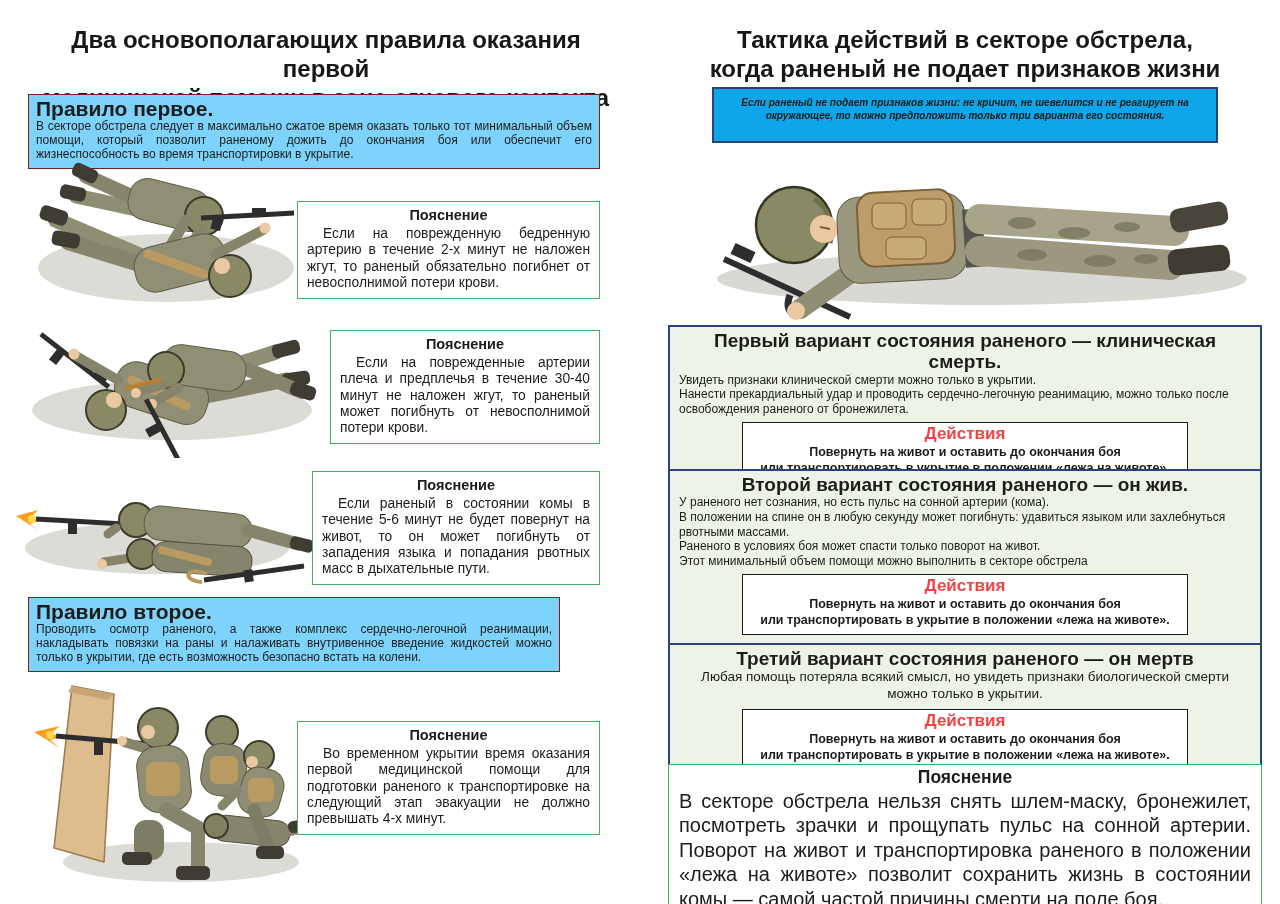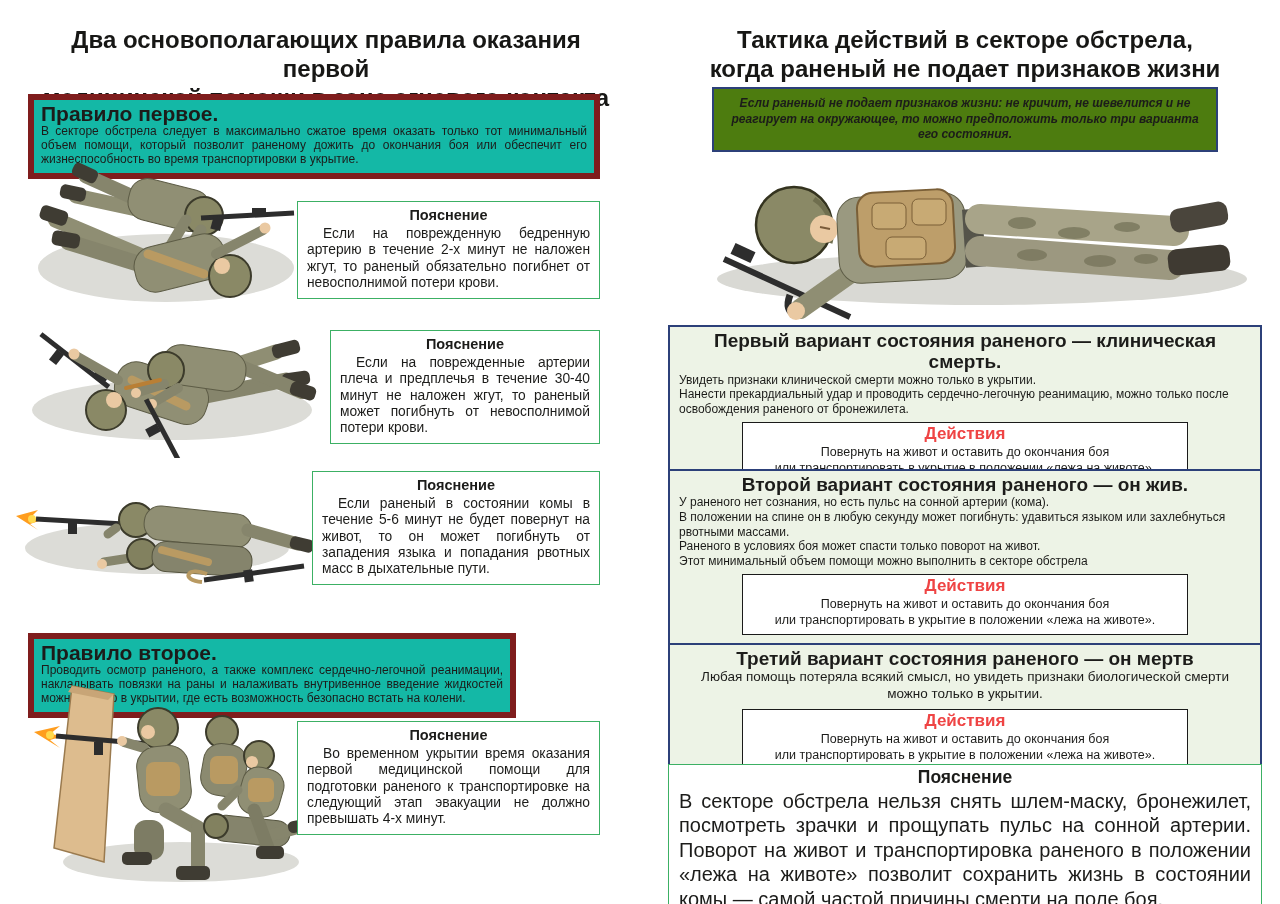--- a/index.html
+++ b/index.html
@@ -7,46 +7,46 @@
     position:relative;width:1280px;height:904px;background:#ffffff;
     font-family:"Liberation Sans", sans-serif;color:#1c1c1a;overflow:hidden;
     box-sizing:border-box;
   }
   .page *{box-sizing:border-box;}
   .abs{position:absolute;}
   .col-title{
     text-align:center;font-weight:bold;font-size:24px;line-height:1.2;color:#171715;
   }
   .rule-box{
-    background:#14b8a6;border:6px solid #7f1d1d;padding:2px 7px 6px 7px;
+    background:#7dd3fc;border:1px solid #7f1d1d;padding:2px 7px 6px 7px;
   }
   .rule-title{font-size:21px;font-weight:bold;line-height:1.1;}
   .rule-body{font-size:12px;line-height:1.16;text-align:justify;}
   .expl-box{
     background:#ffffff;border:1.5px solid #3cb064;padding:5px 9px 7px 9px;
   }
   .expl-title{text-align:center;font-weight:bold;font-size:14.5px;margin-bottom:3px;}
   .expl-body{font-size:13.8px;line-height:1.18;text-align:justify;text-indent:16px;}
   .intro-box{
-    background:#4d7c0f;border:2px solid #2c4079;text-align:center;
-    font-weight:bold;font-style:italic;font-size:12px;line-height:1.3;
+    background:#0ea5e9;border:2px solid #2c4079;text-align:center;
+    font-weight:bold;font-style:italic;font-size:10px;line-height:1.3;
     padding:7px 14px;
   }
   .variant-box{
     background:#edf3e6;border:2px solid #2c4079;padding:3px 9px 8px 9px;
   }
   .variant-title{text-align:center;font-weight:bold;font-size:19px;line-height:1.12;}
   .variant-line{font-size:12px;line-height:1.22;}
   .variant-body-center{font-size:13.5px;line-height:1.25;text-align:center;}
   .actions-box{
     background:#ffffff;border:1.5px solid #1a1a1a;width:446px;margin:6px auto 0 auto;
     text-align:center;padding:1px 10px 6px 10px;
   }
   .actions-title{color:#ef4444;font-weight:bold;font-size:17px;line-height:1.15;}
-  .actions-line{font-size:12.5px;font-weight:normal;line-height:1.28;}
+  .actions-line{font-size:12.5px;font-weight:bold;line-height:1.28;}
   .expl-right-box{
     background:#ffffff;border:1.5px solid #3cb064;padding:2px 10px 8px 10px;
   }
   .expl-right-title{text-align:center;font-weight:bold;font-size:17.5px;margin-bottom:1px;}
   .expl-right-body{font-size:20px;line-height:1.22;text-align:justify;}
   svg{display:block;}
 </style>
 </head>
 <body>
 
@@ -171,21 +171,21 @@
       <path d="M192 122 L292 108" stroke="#2d2d2d" stroke-width="5"></path>
       <rect x="232" y="112" width="9" height="12" fill="#2d2d2d" transform="rotate(-8 236 118)"></rect>
     </svg>
   </div>
 
   <div class="abs expl-box" style="left:312px;top:471px;width:288px;min-height:86px;">
     <div class="expl-title">Пояснение</div>
     <div class="expl-body">Если раненый в состоянии комы в течение 5-6 минут не будет повернут на живот, то он может погибнуть от западения языка и попадания рвотных масс в дыхательные пути.</div>
   </div>
 
-  <div class="abs rule-box" style="left:28px;top:597px;width:488px;min-height:70px;margin-top:36px;">
+  <div class="abs rule-box" style="left:28px;top:597px;width:532px;min-height:70px;">
     <div class="rule-title">Правило второе.</div>
     <div class="rule-body">Проводить осмотр раненого, а также комплекс сердечно-легочной реанимации, накладывать повязки на раны и налаживать внутривенное введение жидкостей можно только в укрытии, где есть возможность безопасно встать на колени.</div>
   </div>
 
   <div class="abs" style="left:16px;top:670px;">
     <svg viewBox="0 0 290 220" width="290" height="220">
       <ellipse cx="165" cy="192" rx="118" ry="20" fill="#dcdcd7"></ellipse>
       <polygon points="56,16 98,24 88,192 38,178" fill="#ddbc8e" stroke="#9a7a4e" stroke-width="1.5"></polygon>
       <polygon points="56,16 98,24 92,30 52,22" fill="#c8a577"></polygon>
       <polygon points="18,62 44,56 34,64 48,66 34,70 44,78" fill="#ff9d1e"></polygon>

